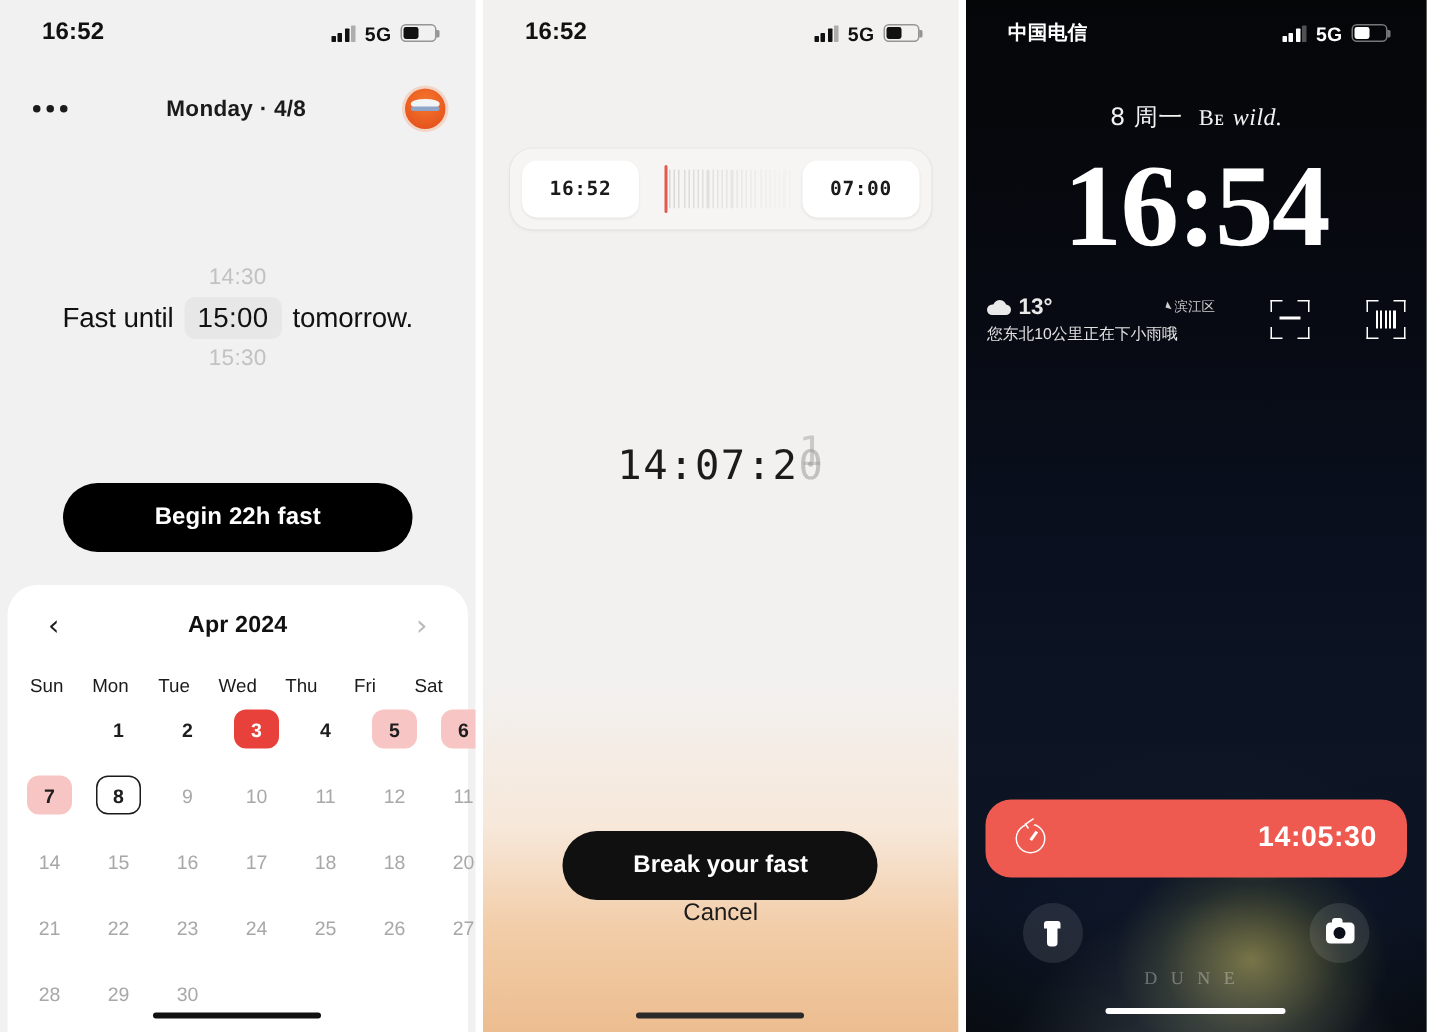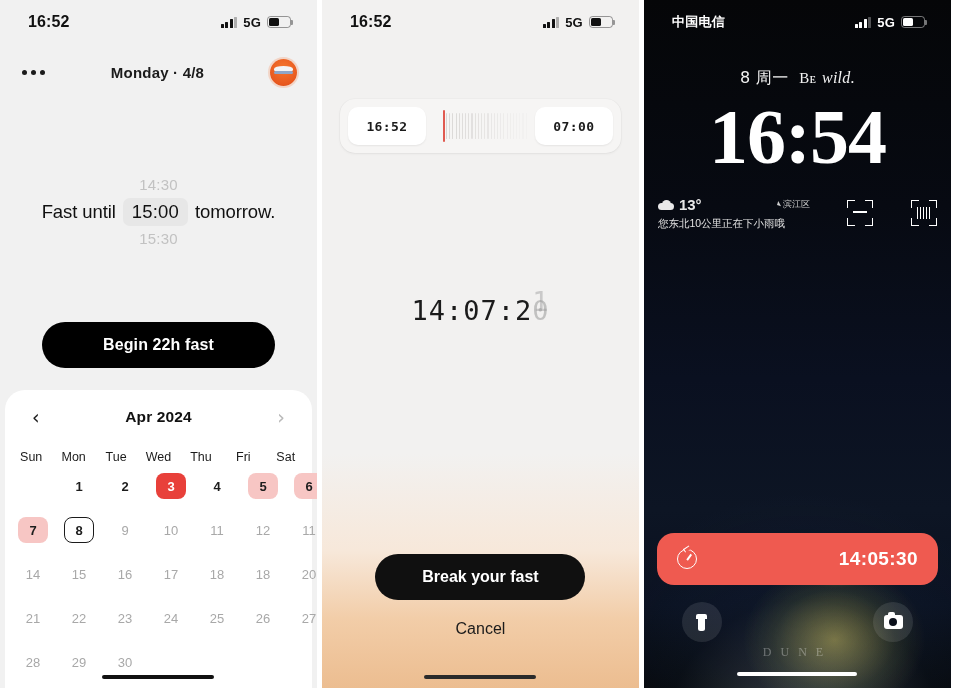--- a/index.html
+++ b/index.html
@@ -117,21 +117,21 @@
               font-size:27px; font-weight:500; color:#1b1b1b; letter-spacing:1px;
               font-family:"DejaVu Sans Mono", monospace; }
   .big-timer .roll{ display:inline-block; position:relative; width:17px; color:#9a9a9a; }
   .big-timer .roll b{ position:absolute; left:0; top:-9px; font-weight:500; opacity:.45; }
   .big-timer .roll i{ font-style:normal; opacity:.55; }
 
   .break-btn{ position:absolute; left:50%; transform:translateX(-50%); top:554px;
               width:210px; height:46px; border:none; border-radius:24px; background:#101010;
               color:#fff; font-size:16px; font-weight:600; cursor:pointer;
               font-family:"Liberation Sans", sans-serif; }
-  .cancel-btn{ position:absolute; left:0; right:0; top:620px; text-align:center;
+  .cancel-btn{ position:absolute; left:0; right:0; top:600px; text-align:center;
                font-size:16px; font-weight:500; color:#1b1b1b; background:none;
                border:none; cursor:pointer; font-family:"Liberation Sans", sans-serif; }
   .p2 .home-ind{ background:#2a2a2a; }
 
   
   .wall{ position:absolute; inset:0;
      background:
        radial-gradient(120% 55% at 52% 108%, rgba(190,210,235,.30) 0%, rgba(40,60,95,.12) 38%, rgba(0,0,0,0) 66%),
        radial-gradient(38% 14% at 62% 93%, rgba(216,198,80,.55) 0%, rgba(150,160,60,.16) 52%, rgba(0,0,0,0) 78%),
        linear-gradient(to bottom,#050608 0%,#070a12 30%,#0a1020 55%,#0d1524 74%,#0a1120 88%,#050709 100%);

